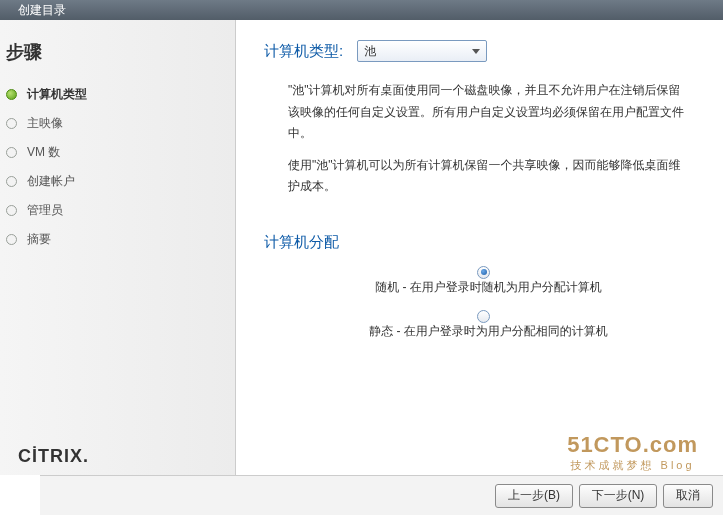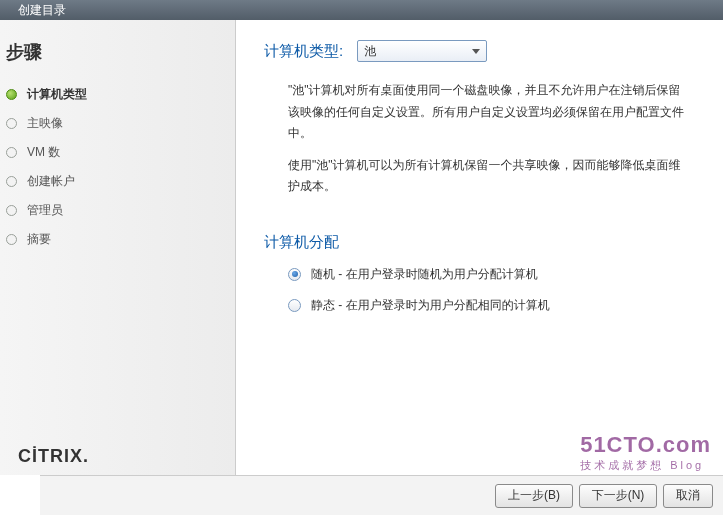--- a/index.html
+++ b/index.html
@@ -26,29 +26,29 @@
 .section-label2 { color: #0d5aa7; font-size: 15px; margin: 35px 0 14px 0; }
 
 .dropdown { width: 130px; height: 22px; border: 1px solid #7a9abf; background: linear-gradient(#fff, #e9eef5); border-radius: 2px; display: flex; align-items: center; justify-content: space-between; padding: 0 6px; cursor: pointer; }
 .dropdown .dd-text { font-size: 12px; color: #333; }
 .dropdown .dd-arrow { width: 0; height: 0; border-left: 4px solid transparent; border-right: 4px solid transparent; border-top: 5px solid #555; }
 
 .desc { margin-left: 24px; line-height: 1.8; font-size: 12px; color: #333; }
 .desc p { margin-bottom: 10px; }
 
 .radio-group { margin-left: 24px; }
-.radio-item { display: flex; align-items: center; margin-bottom: 14px; font-size: 12px; color: #333; cursor: pointer; }
+.radio-item { display: flex; align-items: center; margin-bottom: 14px; font-size: 12px; color: #333; cursor: pointer; flex-direction: column; }
 .radio-outer { width: 13px; height: 13px; border: 1px solid #7a9abf; border-radius: 50%; background: linear-gradient(#fff,#e6eaf0); margin-right: 10px; display: flex; align-items: center; justify-content: center; }
 .radio-item.selected .radio-inner { width: 6px; height: 6px; border-radius: 50%; background: radial-gradient(circle at 35% 35%, #6aa8e8, #1e5fa8); }
 
 .footer { position: absolute; bottom: 0; left: 0; right: 0; height: 40px; border-top: 1px solid #ccc; background: #f3f3f3; display: flex; justify-content: flex-end; align-items: center; padding-right: 10px; gap: 6px; margin-left: 40px; }
 .btn { min-width: 78px; height: 24px; border: 1px solid #8a8a8a; background: linear-gradient(#fdfdfd,#e3e3e3); border-radius: 3px; font-size: 12px; cursor: pointer; display: flex; align-items: center; justify-content: center; padding: 0 10px; color: #333; }
 .btn.cancel { min-width: 50px; }
 
-.watermark { position: absolute; right: 12px; bottom: 42px; color: #701a75; opacity: 0.65; font-family: Arial, sans-serif; text-align: left; pointer-events: none; }
+.watermark { position: absolute; right: 25px; bottom: 42px; color: #a16207; opacity: 0.65; font-family: Arial, sans-serif; text-align: center; pointer-events: none; }
 .watermark .l1 { font-size: 22px; font-weight: 900; letter-spacing: 1px; }
 .watermark .l2 { font-size: 11px; letter-spacing: 3px; }
 </style>
 </head>
 <body>
 
 <div class="titlebar">
   <span>创建目录</span>
 </div>
 

